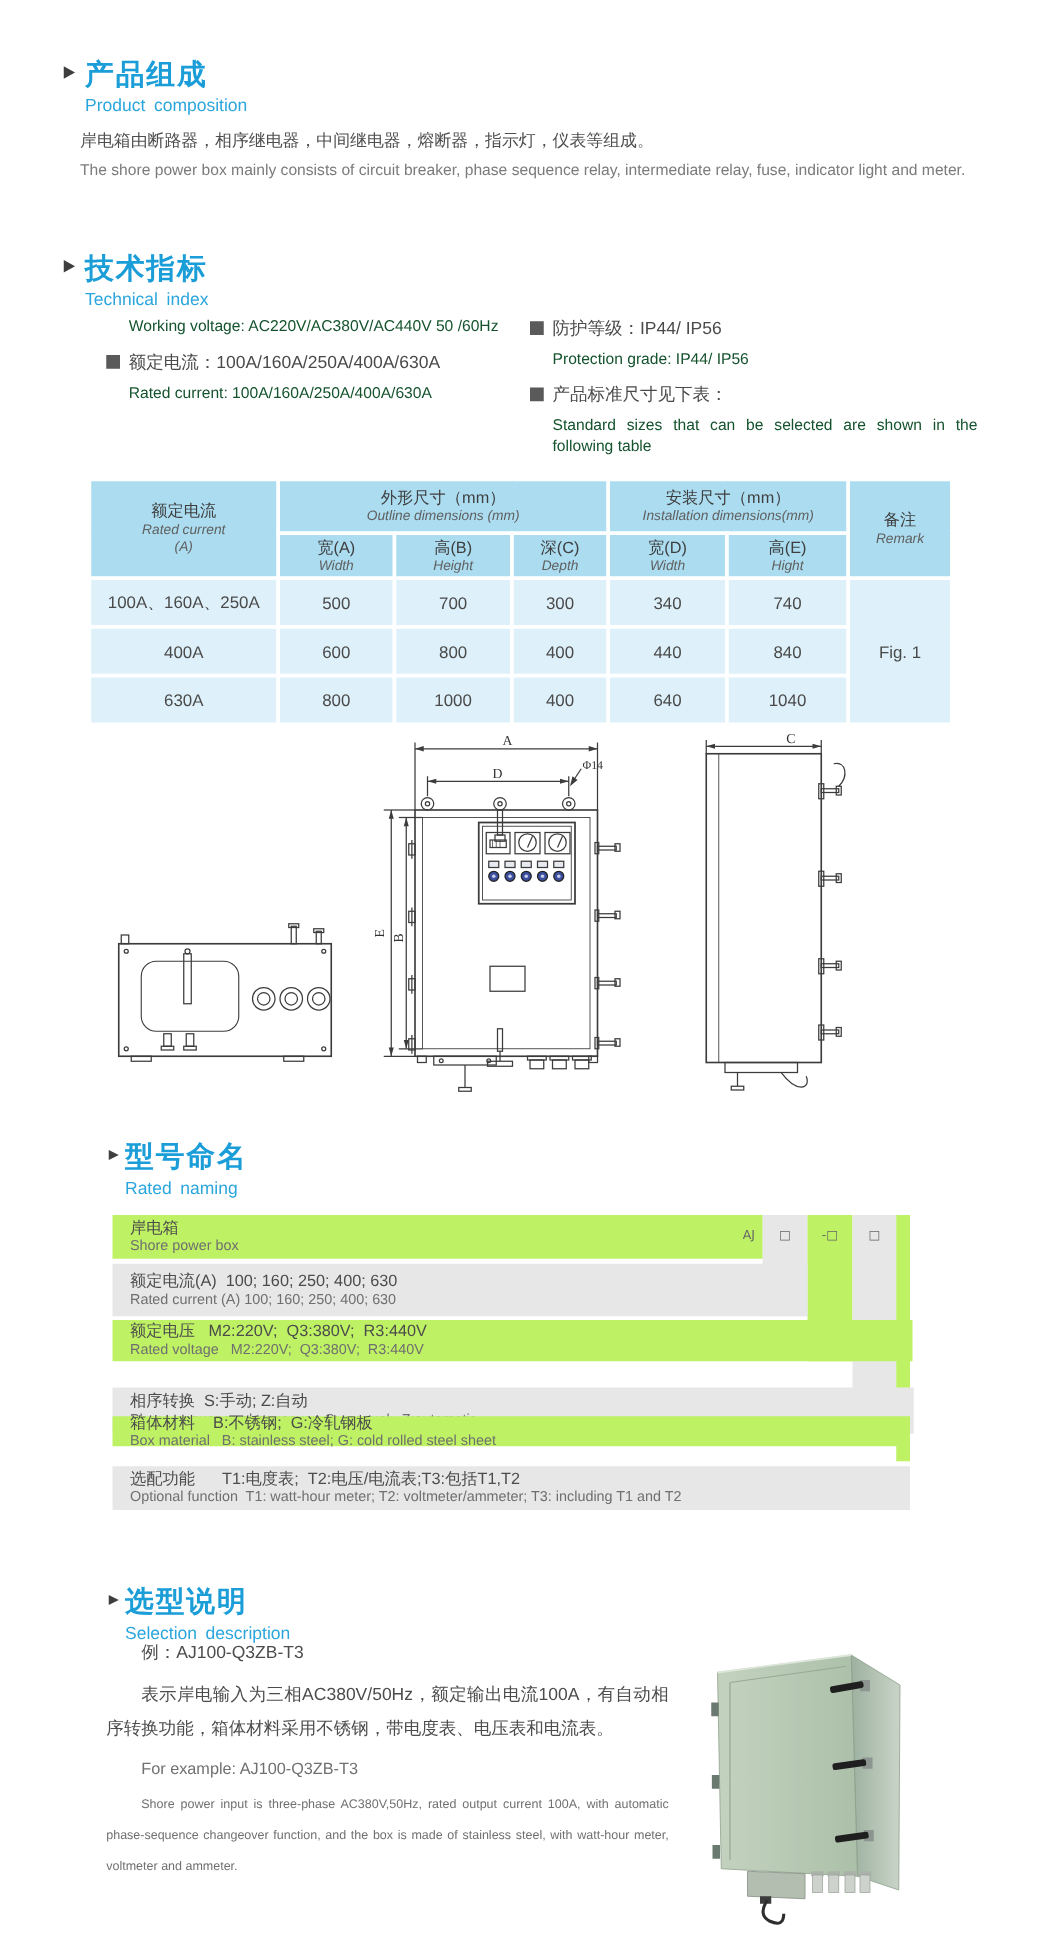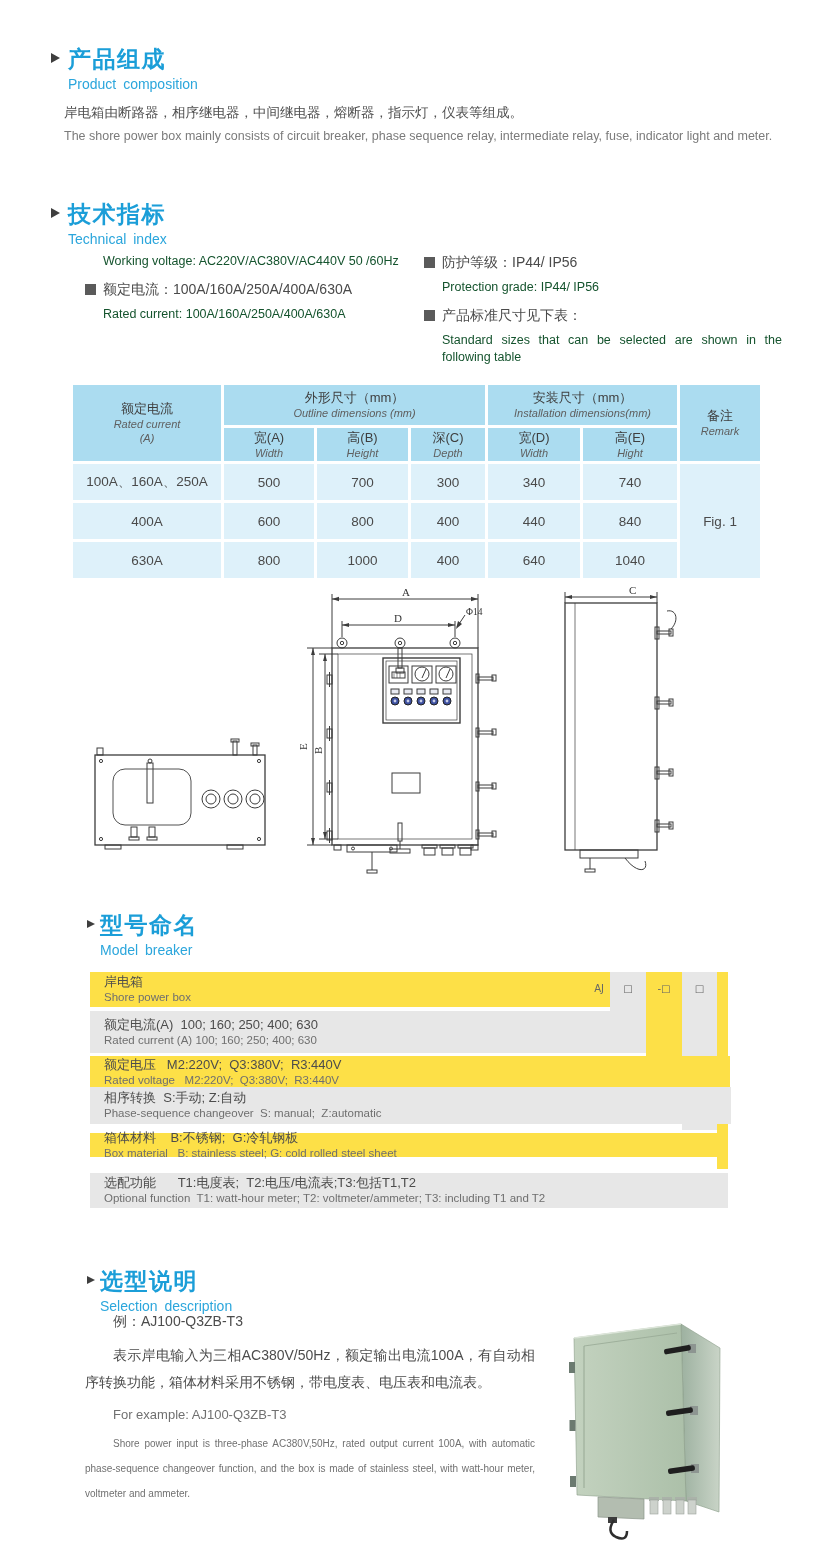--- a/index.html
+++ b/index.html
@@ -34,21 +34,21 @@
   tr.hr1 td{height:40px;} tr.hr2 td{height:33px;} tr.br td{height:36px;}
 
   
   svg.draw{position:absolute;left:85px;top:583px;}
   svg text{font-family:"Liberation Serif","DejaVu Serif",serif;}
 
   
   .naming{position:absolute;left:90px;top:972px;width:638px;height:236px;}
   .nrow{position:absolute;left:0;display:flex;flex-direction:column;justify-content:center;padding-left:14px;box-sizing:border-box;}
   .ncol{position:absolute;top:0;}
-  .blue{background:#fde047;} .gray{background:#e7e7e7;}
+  .blue{background:#bef264;} .gray{background:#e7e7e7;}
   .n-cn{font-size:13px;color:#4c4c4c;line-height:16px;white-space:pre;}
   .n-en{font-size:11.5px;color:#6f6f6f;line-height:15px;white-space:pre;}
   .code{position:absolute;font-size:10px;color:#666;font-family:"DejaVu Sans",sans-serif;line-height:20px;}
 
   
   .sel{position:absolute;left:85px;top:1313px;width:450px;}
   .sel-ex{font-size:14px;color:#4c4c4c;padding-left:28px;margin-bottom:11px;}
   .sel-cn{font-size:14px;color:#4c4c4c;line-height:27px;text-indent:28px;text-align:justify;margin-bottom:11px;}
   .sel-exen{font-size:13px;color:#707070;padding-left:28px;margin-bottom:9px;}
   .sel-en{font-size:10px;color:#707070;line-height:25px;text-indent:28px;text-align:justify;}
@@ -332,21 +332,21 @@
     <text x="309" y="39" font-size="11" fill="#333">D</text>
     <text x="381" y="32" font-size="9.5" fill="#333">Φ14</text>
     <text x="222" y="167" font-size="11" fill="#333" transform="rotate(-90 222 167)">E</text>
     <text x="237" y="171" font-size="11" fill="#333" transform="rotate(-90 237 171)">B</text>
     <text x="544" y="11" font-size="11" fill="#333">C</text>
   </svg>
 
   <div class="sec" style="left:100px;top:912px">
     <span class="tri small"></span>
     <div class="t-cn">型号命名</div>
-    <div class="t-en">Model breaker</div>
+    <div class="t-en">Rated naming</div>
   </div>
 
   <div class="naming">
 
     <div class="ncol gray" style="left:520px;width:36px;height:81px"></div>
     <div class="ncol blue" style="left:556px;width:36px;height:117px"></div>
     <div class="ncol gray" style="left:592px;width:35px;height:158px"></div>
     <div class="ncol blue" style="left:627px;width:11px;height:197px"></div>
 
     <div class="nrow blue" style="top:0;height:35px;width:520px">
@@ -354,21 +354,21 @@
       <div class="n-en">Shore power box</div>
     </div>
     <div class="nrow gray" style="top:39px;height:42px;width:556px">
       <div class="n-cn">额定电流(A)  100; 160; 250; 400; 630</div>
       <div class="n-en">Rated current (A) 100; 160; 250; 400; 630</div>
     </div>
     <div class="nrow blue" style="top:84px;height:33px;width:640px">
       <div class="n-cn">额定电压   M2:220V;  Q3:380V;  R3:440V</div>
       <div class="n-en">Rated voltage   M2:220V;  Q3:380V;  R3:440V</div>
     </div>
-    <div class="nrow gray" style="top:115px;height:37px;width:641px">
+    <div class="nrow gray" style="top:138px;height:37px;width:641px">
       <div class="n-cn">相序转换  S:手动; Z:自动</div>
       <div class="n-en">Phase-sequence changeover  S: manual;  Z:automatic</div>
     </div>
     <div class="nrow blue" style="top:161px;height:24px;width:638px">
       <div class="n-cn">箱体材料    B:不锈钢;  G:冷轧钢板</div>
       <div class="n-en">Box material   B: stainless steel; G: cold rolled steel sheet</div>
     </div>
     <div class="nrow gray" style="top:201px;height:35px;width:638px">
       <div class="n-cn">选配功能      T1:电度表;  T2:电压/电流表;T3:包括T1,T2</div>
       <div class="n-en">Optional function  T1: watt-hour meter; T2: voltmeter/ammeter; T3: including T1 and T2</div>

